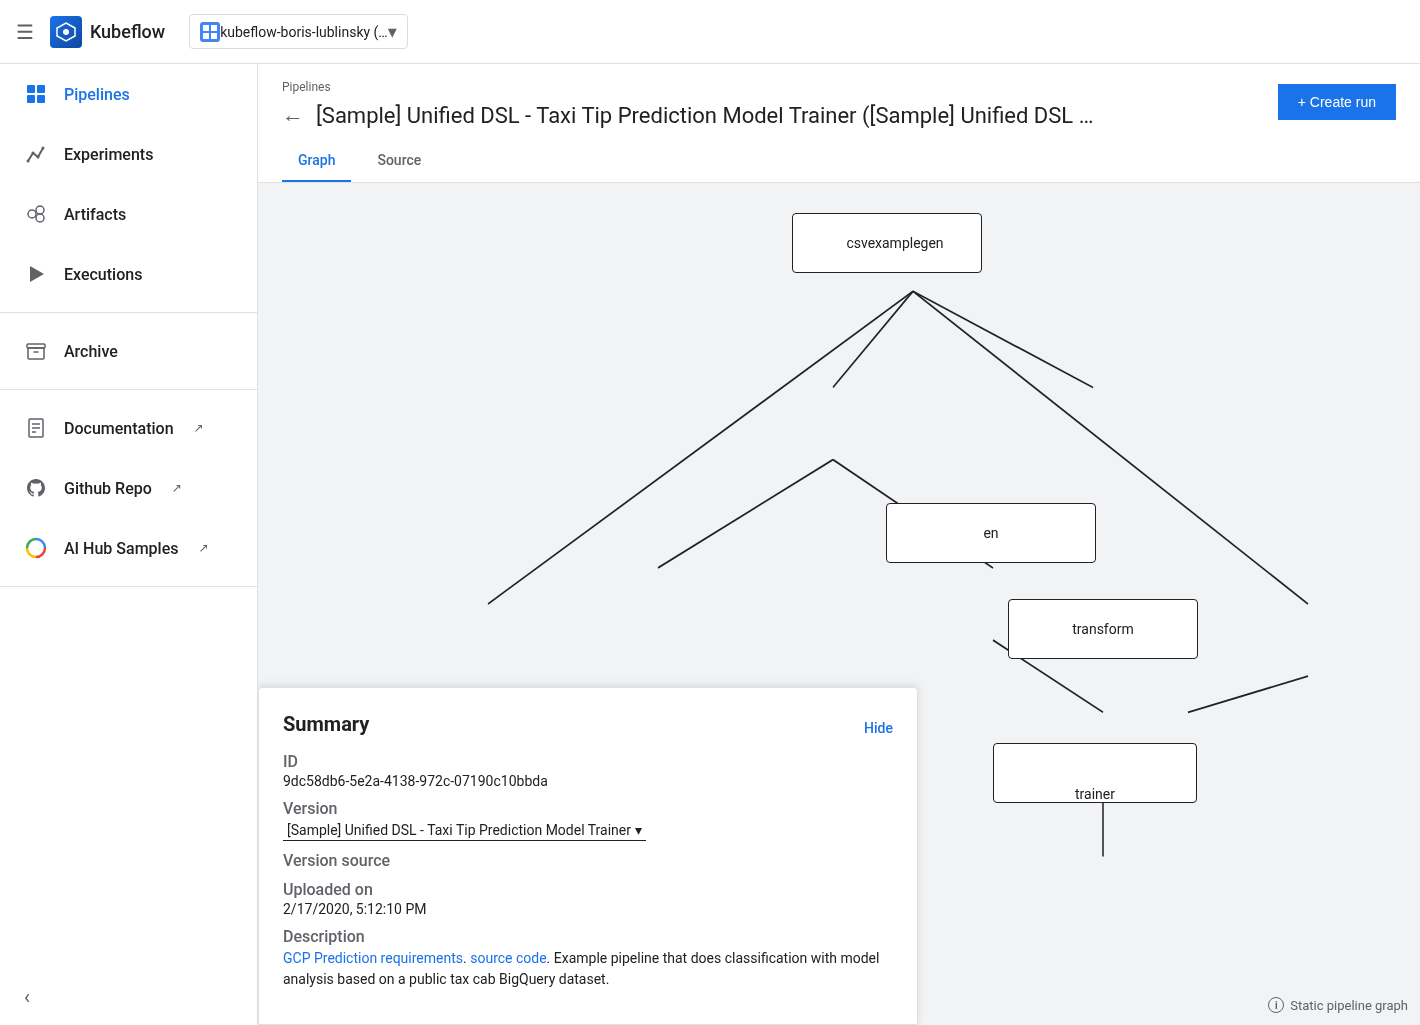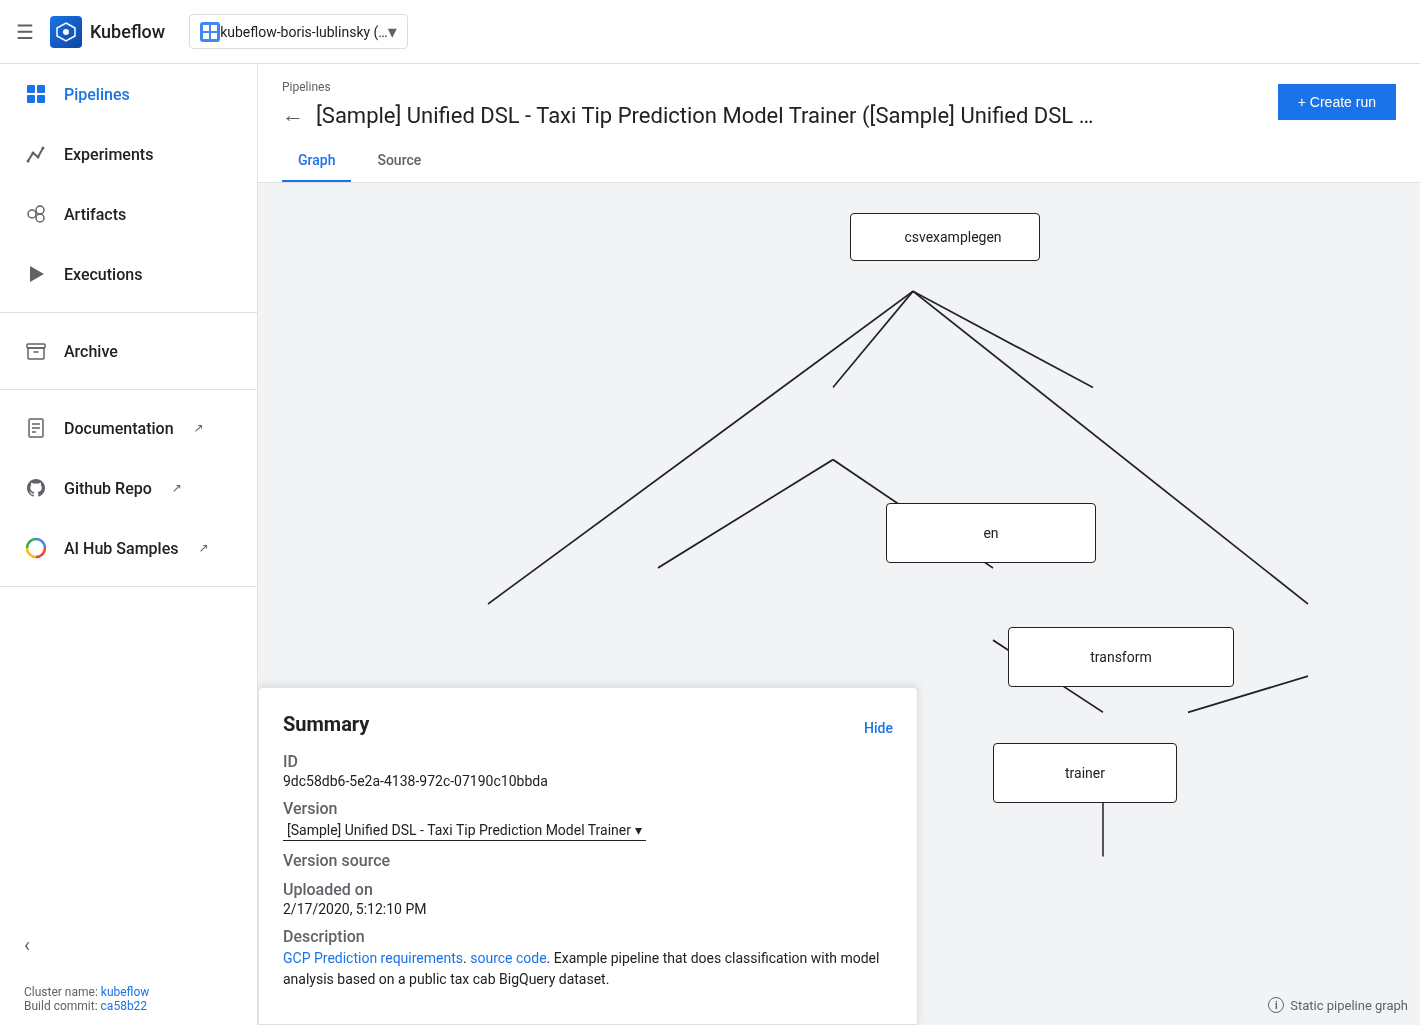--- a/index.html
+++ b/index.html
@@ -203,30 +203,20 @@
       <span class="sidebar-item-label">AI Hub Samples</span>
       <span class="external-icon">↗</span>
     </div>
 
     <div class="sidebar-divider"></div>
 
     <div class="sidebar-collapse">
       <span style="font-size:20px;">‹</span>
     </div>
 
-    <div class="sidebar-bottom">
-      <div>
-        <span>Cluster name:</span>
-        <a href="#">kubeflow</a>
-      </div>
-      <div>
-        <span>Build commit:</span>
-        <a href="#">ca58b22</a>
-      </div>
-    </div>
   </nav>
 
   <div class="content">
 
     <div class="content-header">
       <div style="display:flex; align-items:flex-start;">
         <div style="flex:1;">
           <div class="breadcrumb">Pipelines</div>
           <div class="page-title-row">
             <a class="back-btn" href="#">←</a>
@@ -259,34 +249,34 @@
 
         <line x1="575" y1="230" x2="400" y2="320" stroke="#202124" stroke-width="1.5"></line>
 
         <line x1="735" y1="380" x2="845" y2="440" stroke="#202124" stroke-width="1.5"></line>
 
         <line x1="845" y1="500" x2="845" y2="560" stroke="#202124" stroke-width="1.5"></line>
 
         <line x1="1050" y1="410" x2="930" y2="440" stroke="#202124" stroke-width="1.5"></line>
       </svg>
 
-      <div class="node" style="left:592px; top:30px; width:190px; height:48px;padding-left:16px;">
+      <div class="node" style="left:534px; top:30px; width:190px; height:60px;padding-left:16px;">
         <span>csvexamplegen</span>
       </div>
 
 
       <div class="node" style="left:628px; top:320px; width:210px; height:60px;">
         <span>en</span>
       </div>
 
-      <div class="node" style="left:750px; top:444px; width:226px; height:60px;">
+      <div class="node" style="left:750px; top:416px; width:190px; height:60px;">
         <span>transform</span>
       </div>
 
-      <div class="node" style="left:735px; top:560px; width:184px; height:60px;">
+      <div class="node" style="left:735px; top:560px; width:204px; height:60px;align-items:flex-end;">
         <span>trainer</span>
       </div>
 
       <div class="static-graph-label">
         <div class="static-graph-label-icon">i</div>
         <span>Static pipeline graph</span>
       </div>
 
       <div class="summary-panel">
         <div class="summary-header">

